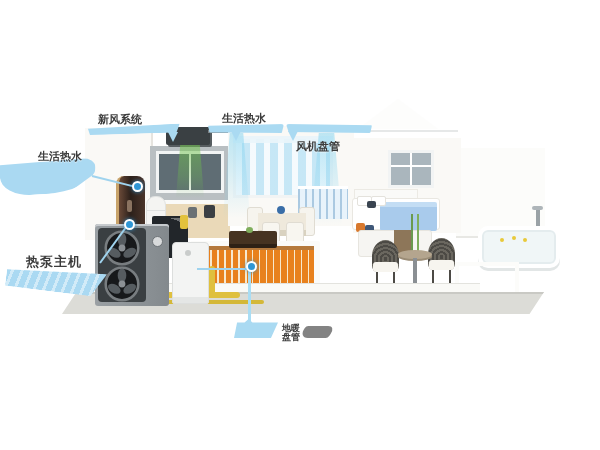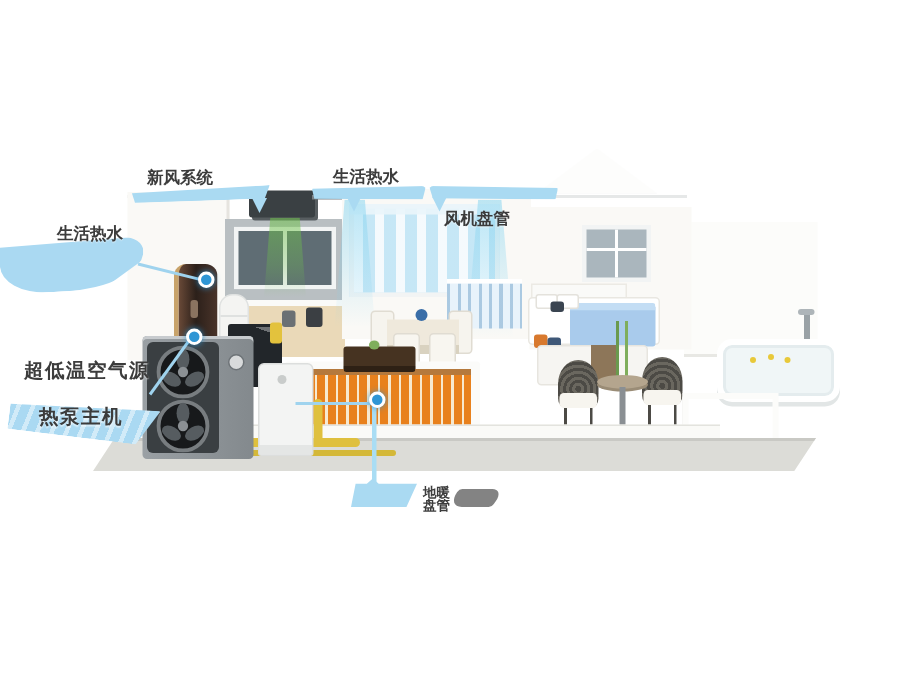--- a/index.html
+++ b/index.html
@@ -184,22 +184,21 @@
               clip-path:polygon(0 0,100% 15%,98% 100%,3% 90%);"></div>
   <div class="tri-down" style="left:288px;top:131px;"></div>
 
   <div class="label" style="left:38px;top:150px;">生活热水</div>
   <div class="swoosh" style="left:0px;top:160px;width:96px;height:34px;transform:rotate(-3deg);
               border-radius:4px 16px 70% 40% / 4px 12px 90% 70%;
               clip-path:polygon(0 8%,100% 0,100% 45%,70% 100%,0 100%);"></div>
   <div class="leader" style="left:92px;top:175px;width:48px;transform:rotate(14deg);"></div>
   <div class="dot" style="left:132px;top:181px;"></div>
 
-  <div class="label big" style="left:16px;top:240px;">超低温空气源</div>
-  <div class="label big" style="left:26px;top:255px;margin-top:16px;">热泵主机</div>
+  <div class="label big" style="left:26px;top:255px;">热泵主机</div>
   <div class="swoosh" style="left:6px;top:268px;width:100px;height:24px;transform:rotate(7deg);
               background:repeating-linear-gradient(105deg,#aad9f2 0 6px,#d2ebf8 6px 9px);
               clip-path:polygon(0 30%,100% 0,86% 100%,0 100%);"></div>
   <div class="leader" style="left:100px;top:262px;width:47px;transform:rotate(-54deg);"></div>
   <div class="dot" style="left:124px;top:219px;"></div>
 
   <div class="dot" style="left:246px;top:261px;"></div>
   <div class="leader" style="left:249px;top:268px;width:2px;height:54px;transform:rotate(90deg);transform-origin:1px 1px;"></div>
   <div class="abs" style="left:248px;top:268px;width:3px;height:54px;background:#a9ddf4;z-index:53;"></div>
   <div class="ribbon" style="left:234px;top:319px;width:44px;height:19px;

